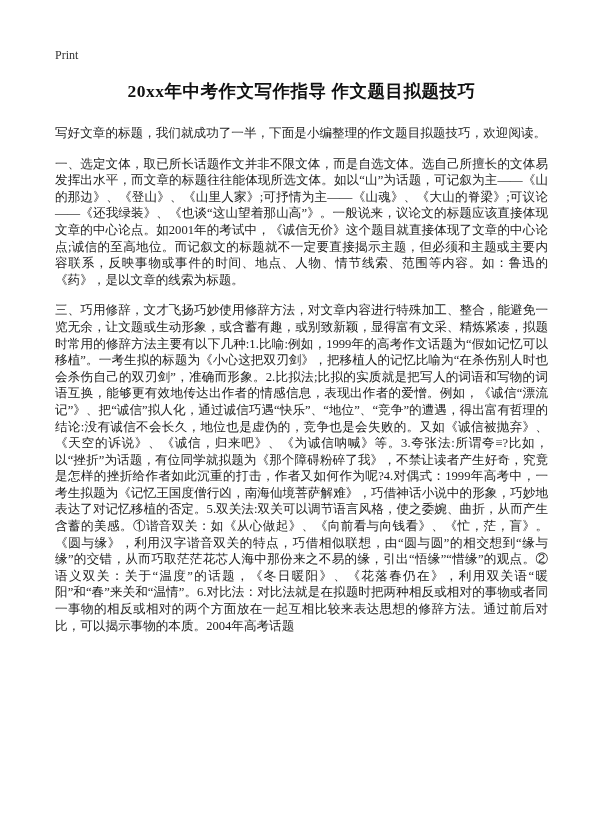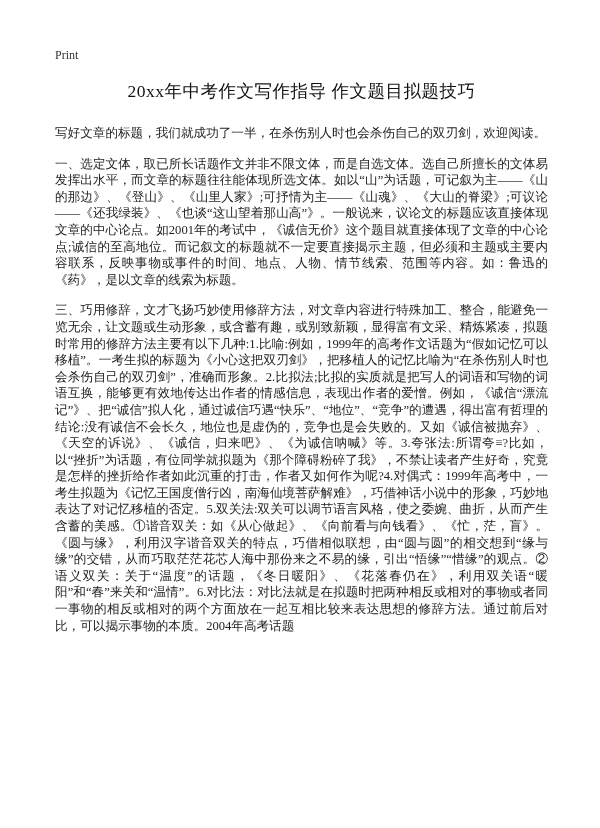--- a/index.html
+++ b/index.html
@@ -17,21 +17,21 @@
     padding: 48px 52px 29px 55px;
     overflow: hidden;
   }
   .print-label {
     font-size: 12px;
     color: #333333;
     margin-bottom: 16px;
   }
   .doc-title {
     font-size: 17.5px;
-    font-weight: normal;
+    font-weight: bold;
     text-align: center;
     color: #111111;
     letter-spacing: 0.5px;
     margin-bottom: 22px;
   }
   .doc-body p {
     font-size: 12.6px;
     line-height: 16.6px;
     text-align: justify;
     text-justify: inter-ideograph;
@@ -43,17 +43,17 @@
 </style>
 </head>
 <body>
 
 <div class="page">
   <div class="print-label">Print</div>
 
   <h1 class="doc-title">20xx年中考作文写作指导 作文题目拟题技巧</h1>
 
   <div class="doc-body">
-    <p>写好文章的标题，我们就成功了一半，在杀伤别人时也会杀伤自己的双刃剑，欢迎阅读。</p>
+    <p>写好文章的标题，我们就成功了一半，下面是小编整理的作文题目拟题技巧，欢迎阅读。</p>
     <p>一、选定文体，取已所长话题作文并非不限文体，而是自选文体。选自己所擅长的文体易发挥出水平，而文章的标题往往能体现所选文体。如以“山”为话题，可记叙为主——《山的那边》、《登山》、《山里人家》;可抒情为主——《山魂》、《大山的脊梁》;可议论——《还我绿装》、《也谈“这山望着那山高”》。一般说来，议论文的标题应该直接体现文章的中心论点。如2001年的考试中，《诚信无价》这个题目就直接体现了文章的中心论点;诚信的至高地位。而记叙文的标题就不一定要直接揭示主题，但必须和主题或主要内容联系，反映事物或事件的时间、地点、人物、情节线索、范围等内容。如：鲁迅的《药》，是以文章的线索为标题。</p>
     <p>三、巧用修辞，文才飞扬巧妙使用修辞方法，对文章内容进行特殊加工、整合，能避免一览无余，让文题或生动形象，或含蓄有趣，或别致新颖，显得富有文采、精炼紧凑，拟题时常用的修辞方法主要有以下几种:1.比喻:例如，1999年的高考作文话题为“假如记忆可以移植”。一考生拟的标题为《小心这把双刃剑》，把移植人的记忆比喻为“在杀伤别人时也会杀伤自己的双刃剑”，准确而形象。2.比拟法;比拟的实质就是把写人的词语和写物的词语互换，能够更有效地传达出作者的情感信息，表现出作者的爱憎。例如，《诚信“漂流记”》、把“诚信”拟人化，通过诚信巧遇“快乐”、“地位”、“竞争”的遭遇，得出富有哲理的结论:没有诚信不会长久，地位也是虚伪的，竞争也是会失败的。又如《诚信被抛弃》、《天空的诉说》、《诚信，归来吧》、《为诚信呐喊》等。3.夸张法:所谓夸≡?比如，以“挫折”为话题，有位同学就拟题为《那个障碍粉碎了我》，不禁让读者产生好奇，究竟是怎样的挫折给作者如此沉重的打击，作者又如何作为呢?4.对偶式：1999年高考中，一考生拟题为《记忆王国度僧行凶，南海仙境菩萨解难》，巧借神话小说中的形象，巧妙地表达了对记忆移植的否定。5.双关法:双关可以调节语言风格，使之委婉、曲折，从而产生含蓄的美感。①谐音双关：如《从心做起》、《向前看与向钱看》、《忙，茫，盲》。《圆与缘》，利用汉字谐音双关的特点，巧借相似联想，由“圆与圆”的相交想到“缘与缘”的交错，从而巧取茫茫花芯人海中那份来之不易的缘，引出“悟缘”“惜缘”的观点。②语义双关：关于“温度”的话题，《冬日暖阳》、《花落春仍在》，利用双关语“暖阳”和“春”来关和“温情”。6.对比法：对比法就是在拟题时把两种相反或相对的事物或者同一事物的相反或相对的两个方面放在一起互相比较来表达思想的修辞方法。通过前后对比，可以揭示事物的本质。2004年高考话题</p>
   </div>
 </div>
 
 </body></html>

